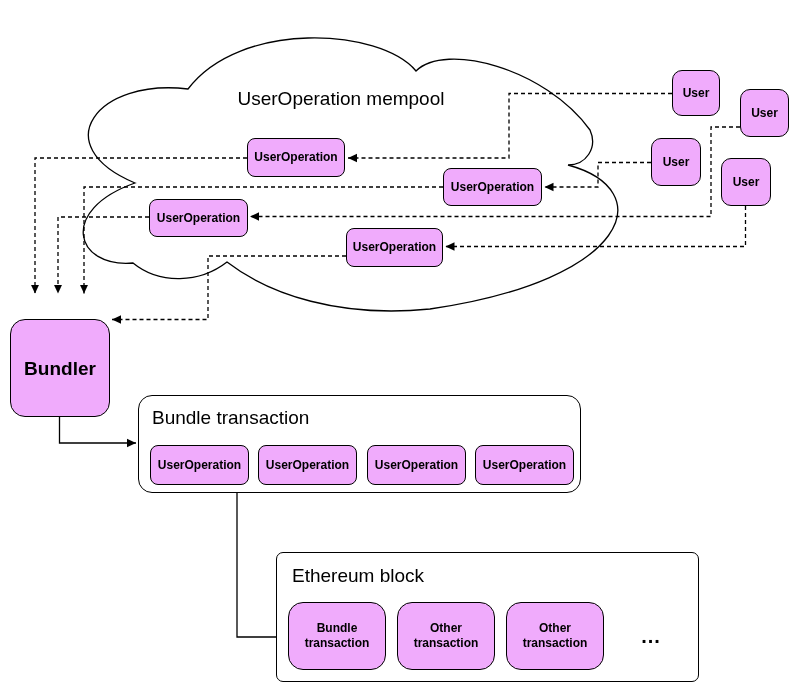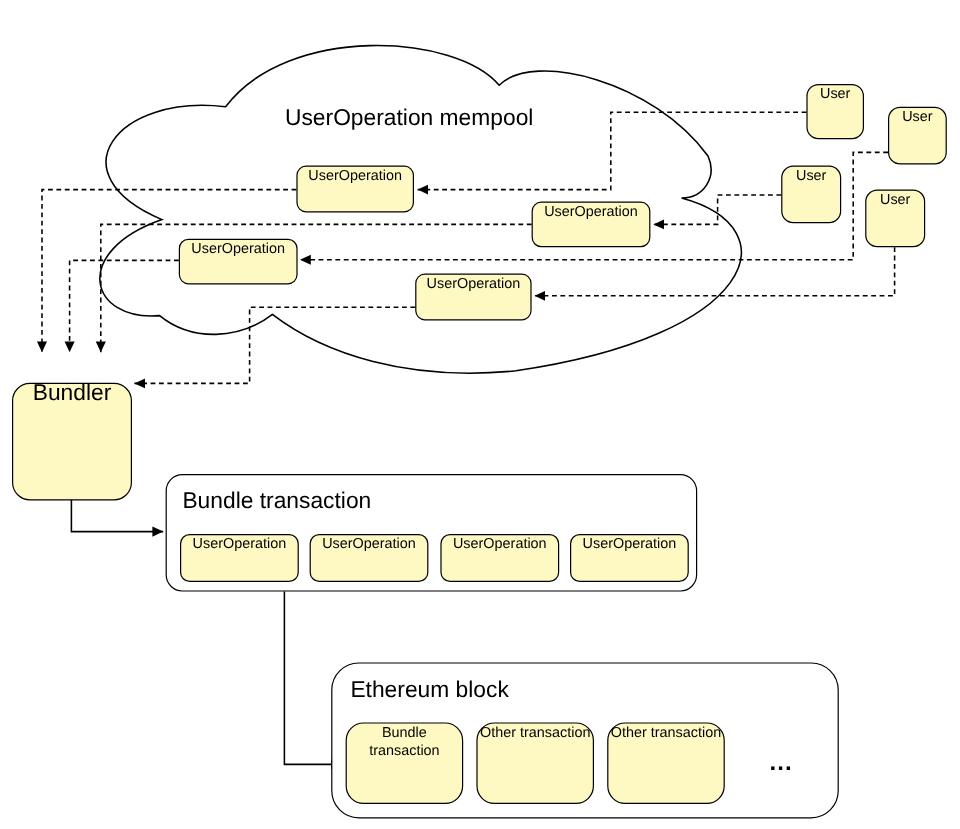--- a/index.html
+++ b/index.html
@@ -2,23 +2,23 @@
 <html><head>
 <meta charset="utf-8">
 <style>
   html,body{margin:0;padding:0;background:#fff;}
   .canvas{
     position:relative;width:800px;height:691px;background:#fff;
     font-family:"Liberation Sans",sans-serif;color:#000;overflow:hidden;
   }
   .layer{position:absolute;left:0;top:0;}
   .node{
-    position:absolute;border:1.3px solid #000;background:#fef9c3;
-    display:flex;align-items:flex-start;justify-content:center;text-align:center;
-    box-sizing:border-box;line-height:15px;
+    position:absolute;border:1.3px solid #000;background:#f0abfc;
+    display:flex;align-items:center;justify-content:center;text-align:center;
+    box-sizing:border-box;line-height:15px;font-weight:bold;
   }
   .small{font-size:12px;}
   .big{font-size:19px;}
   .r8{border-radius:8px;}
   .r10{border-radius:10px;}
   .r15{border-radius:15px;}
   .container{
     position:absolute;border:1.3px solid #000;background:#fff;
     border-radius:14px;box-sizing:border-box;
   }
@@ -109,21 +109,21 @@
       <span>UserOperation</span>
     </div>
     <div class="node small r8" style="left:228px;top:49px;width:99px;height:40px;">
       <span>UserOperation</span>
     </div>
     <div class="node small r8" style="left:336px;top:49px;width:99px;height:40px;">
       <span>UserOperation</span>
     </div>
   </div>
 
-  <div class="container" style="left:276px;top:552px;width:423px;height:130px;border-radius:23px;">
+  <div class="container" style="left:276px;top:552px;width:423px;height:130px;border-radius:7px;">
     <div class="container-title" style="left:15px;top:12px;">Ethereum block</div>
     <div class="node small r15" style="left:11px;top:49px;width:98px;height:68px;">
       <span>Bundle transaction</span>
     </div>
     <div class="node small r15" style="left:120px;top:49px;width:98px;height:68px;">
       <span>Other transaction</span>
     </div>
     <div class="node small r15" style="left:229px;top:49px;width:98px;height:68px;">
       <span>Other transaction</span>
     </div>

